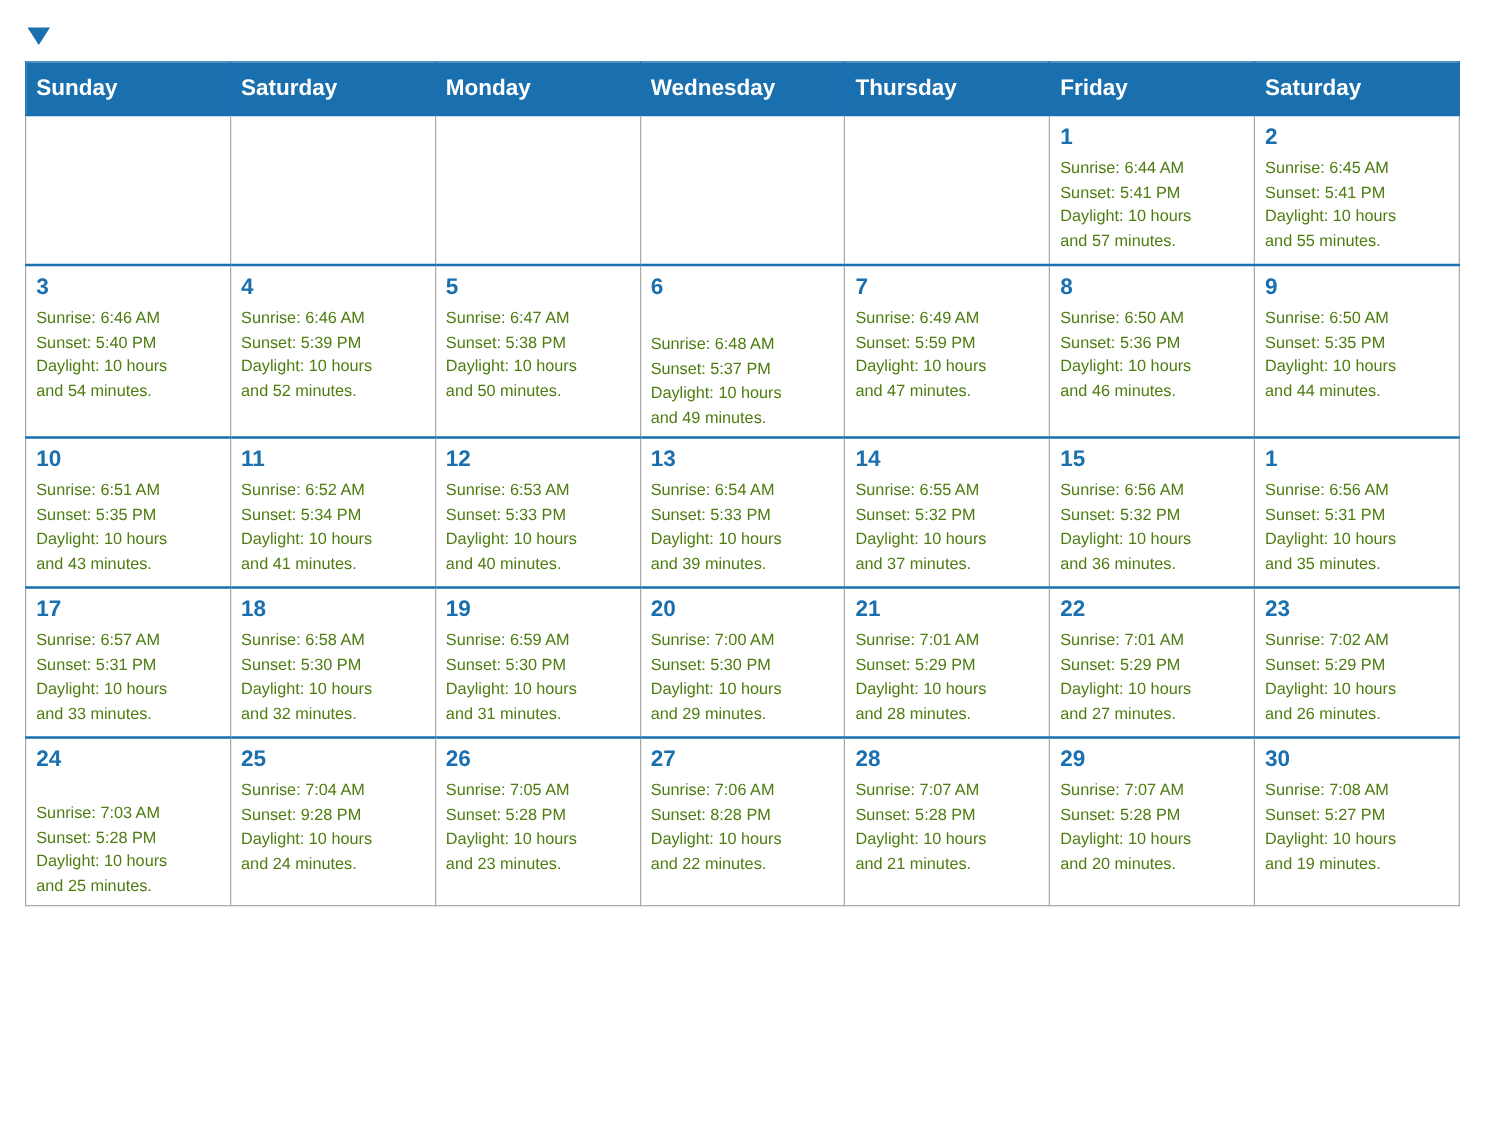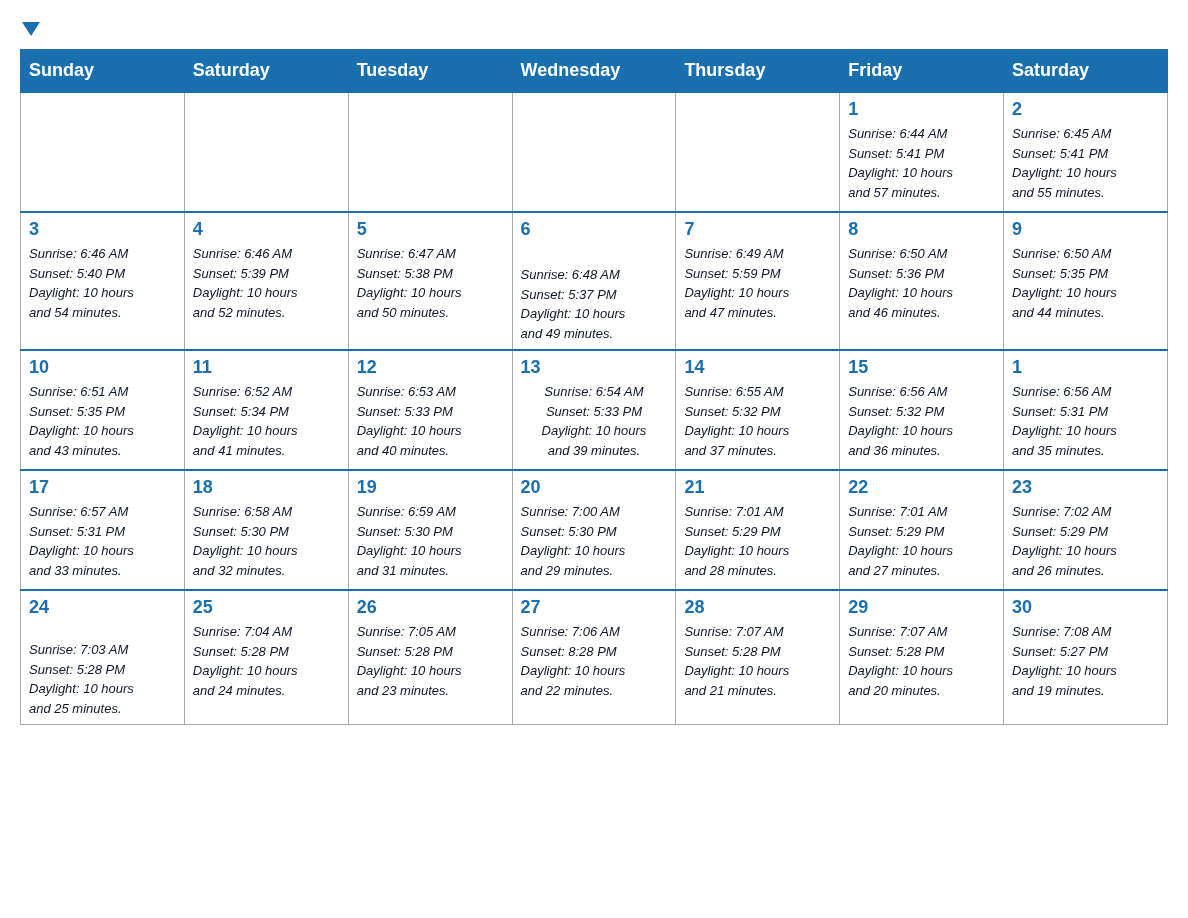--- a/index.html
+++ b/index.html
@@ -84,23 +84,22 @@
     }
     .day-num {
       font-size: 18px;
       font-weight: bold;
       color: #1a6faf;
       display: block;
       margin-bottom: 4px;
     }
     .day-info {
       font-size: 13px;
-      color: #0f172a;
+      color: #4d7c0f;
       line-height: 1.5;
-      font-style: italic;
     }
     .empty-cell {
       background: #fff;
     }
     .week-row td {
       border-top: 2px solid #1a6faf;
     }
   </style>
 </head>
 <body>
@@ -119,21 +118,21 @@
     <div class="month-title"></div>
     <div class="location-title"></div>
   </div>
 </div>
 
 <table class="calendar">
   <thead>
     <tr>
     <th>Sunday</th>
         <th>Saturday</th>
-        <th>Tuesday</th>
+        <th>Monday</th>
         <th>Wednesday</th>
         <th>Thursday</th>
         <th>Friday</th>
         <th>Saturday</th>
       </tr>
   </thead>
   <tbody id="calendar-body">
   <tr class="week-row">
         <td class="empty-cell"></td>
         <td class="empty-cell"></td>
@@ -223,21 +222,21 @@
         </td>
         <td>
           <span class="day-num">12</span>
           <div class="day-info" style="white-space: pre-line;">Sunrise: 6:53 AM
 Sunset: 5:33 PM
 Daylight: 10 hours
 and 40 minutes.</div>
         </td>
         <td>
           <span class="day-num">13</span>
-          <div class="day-info" style="white-space: pre-line; text-align: center;">Sunrise: 6:54 AM
+          <div class="day-info" style="white-space: pre-line;">Sunrise: 6:54 AM
 Sunset: 5:33 PM
 Daylight: 10 hours
 and 39 minutes.</div>
         </td>
         <td>
           <span class="day-num">14</span>
           <div class="day-info" style="white-space: pre-line;">Sunrise: 6:55 AM
 Sunset: 5:32 PM
 Daylight: 10 hours
 and 37 minutes.</div>
@@ -312,21 +311,21 @@
         <td>
           <span class="day-num">24</span>
           <div class="day-info" style="white-space: pre-line; margin-top: 22px;">Sunrise: 7:03 AM
 Sunset: 5:28 PM
 Daylight: 10 hours
 and 25 minutes.</div>
         </td>
         <td>
           <span class="day-num">25</span>
           <div class="day-info" style="white-space: pre-line;">Sunrise: 7:04 AM
-Sunset: 5:28 PM
+Sunset: 9:28 PM
 Daylight: 10 hours
 and 24 minutes.</div>
         </td>
         <td>
           <span class="day-num">26</span>
           <div class="day-info" style="white-space: pre-line;">Sunrise: 7:05 AM
 Sunset: 5:28 PM
 Daylight: 10 hours
 and 23 minutes.</div>
         </td>

